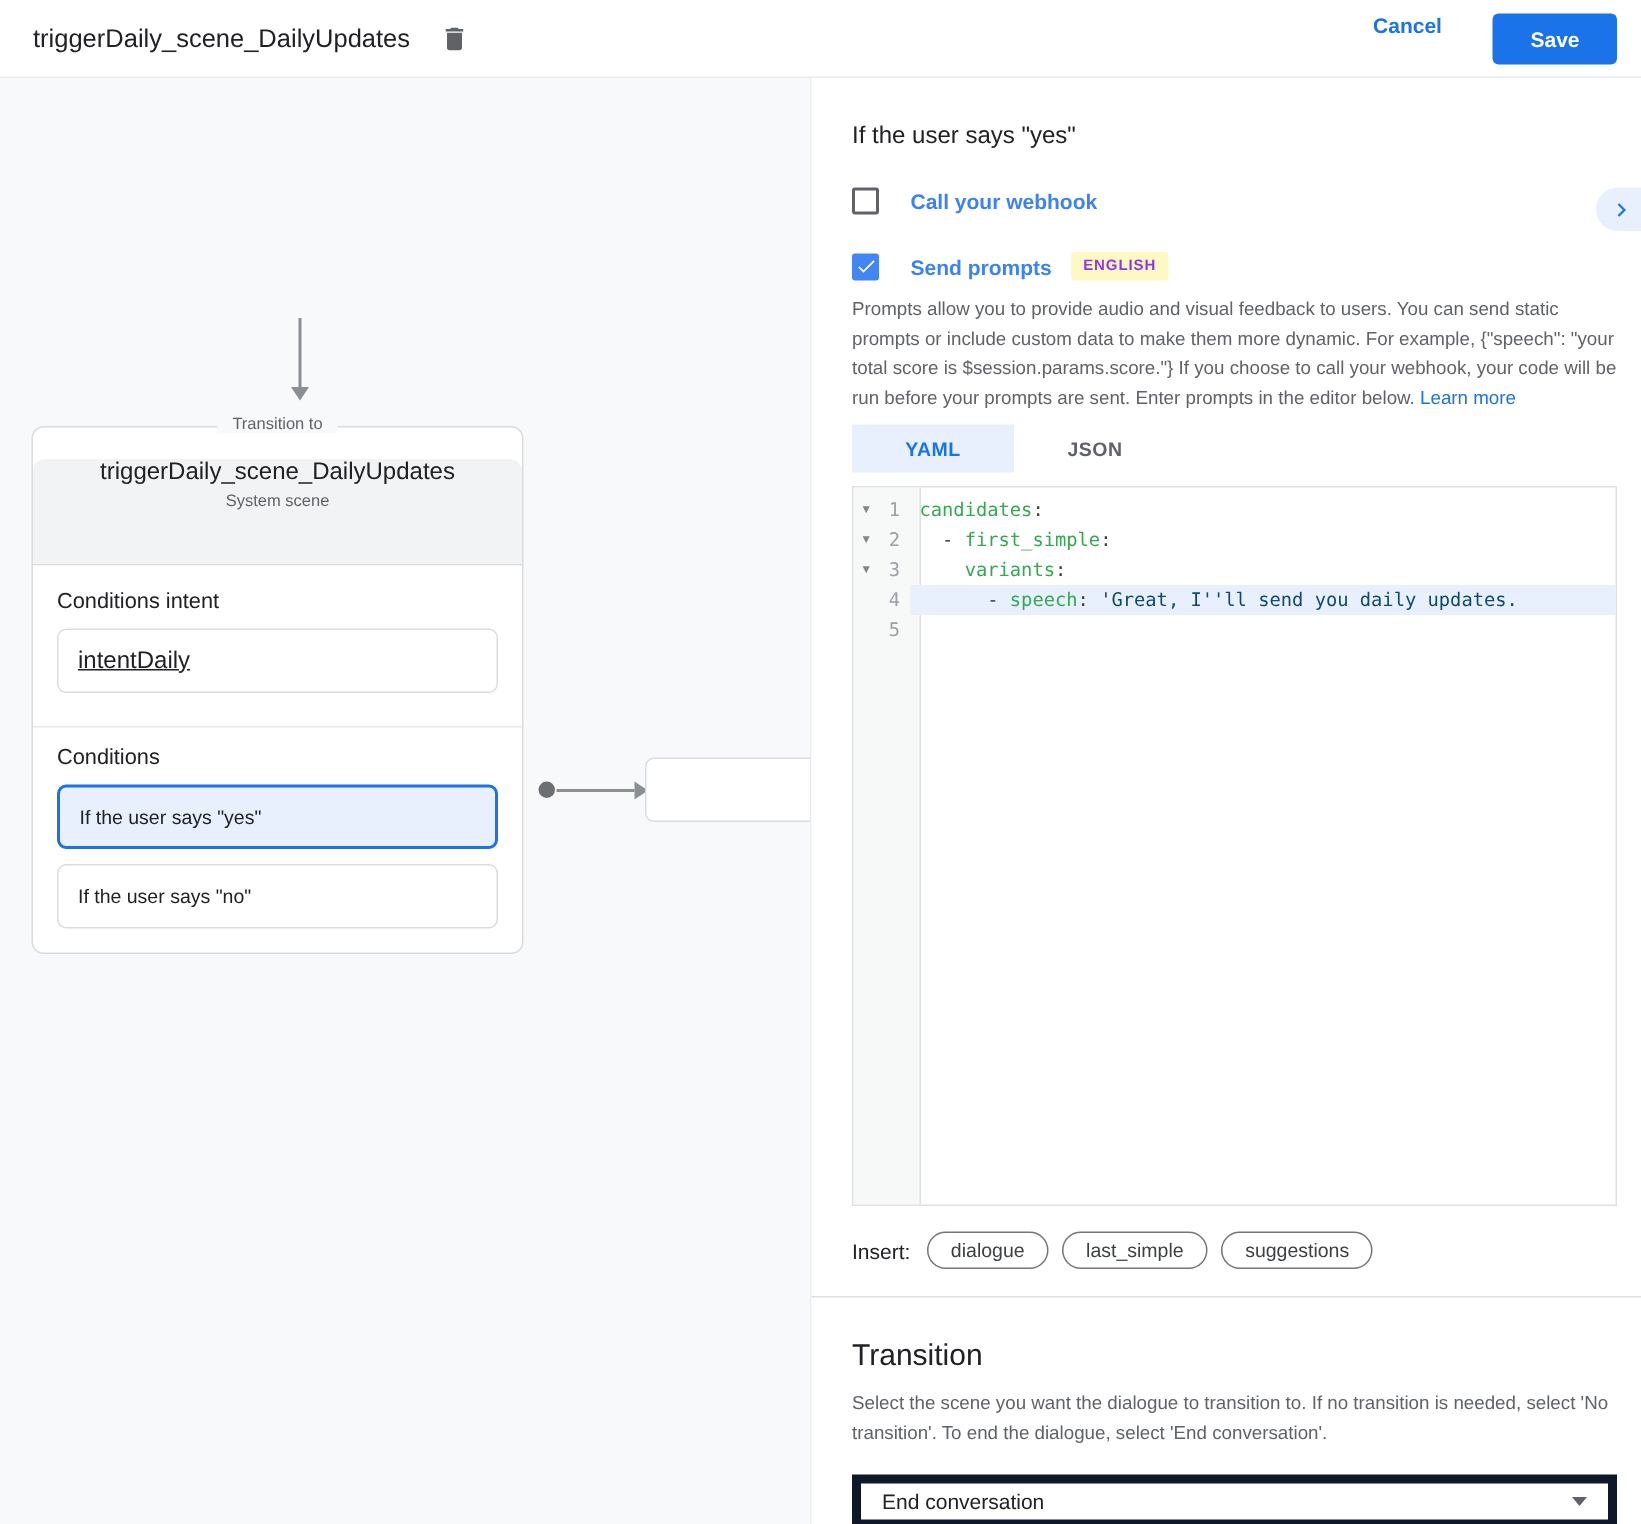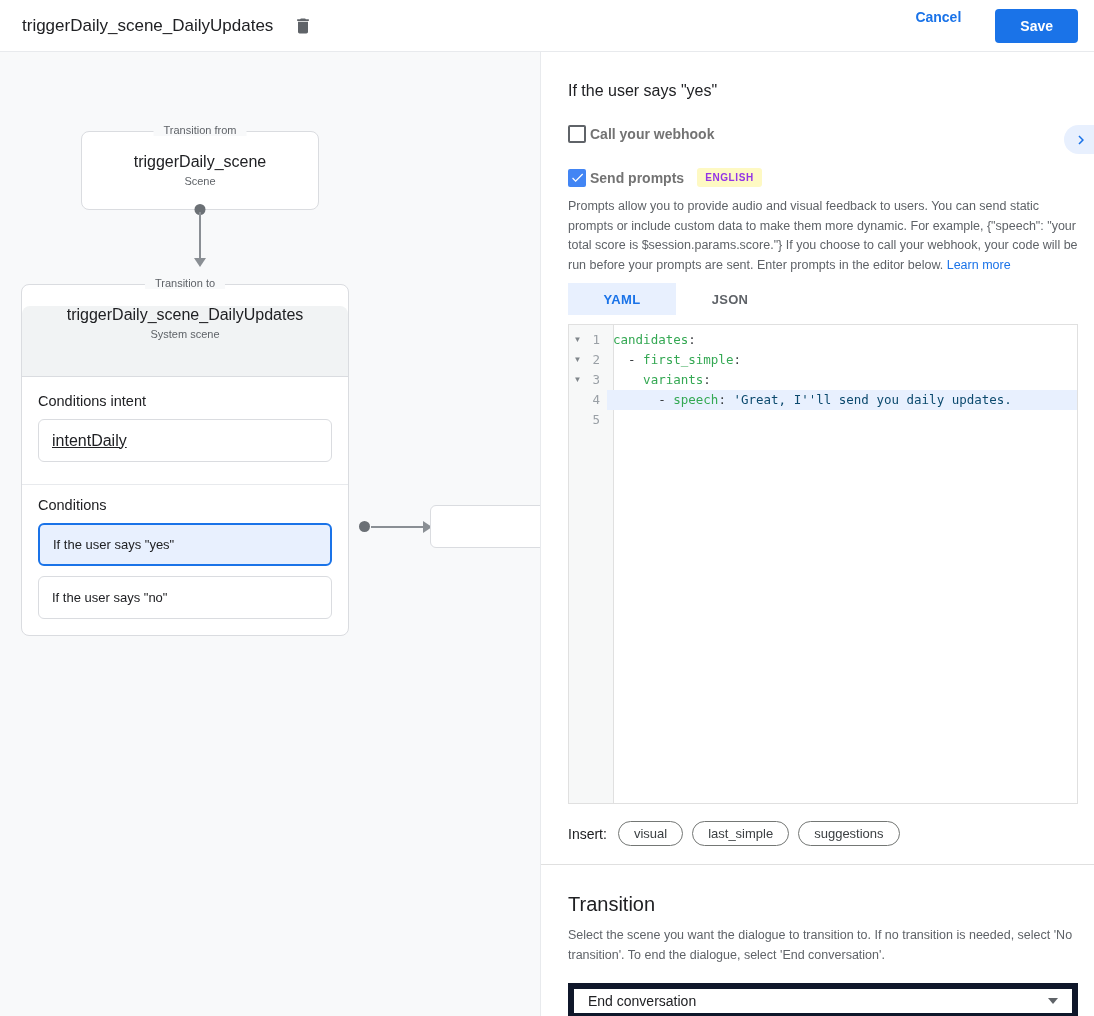--- a/index.html
+++ b/index.html
@@ -62,21 +62,21 @@
     background:#e8f0fe; border-radius:15px 0 0 15px; cursor:pointer; display:flex;
     align-items:center; justify-content:center; padding-left:4px; }
   .collapse-btn svg { width:18px; height:18px; fill:#1a73e8; }
   .panel-title { font-size:16px; font-weight:400; padding-top:30px; color:#202124; }
   .check-row { display:flex; align-items:center; margin-top:25px; }
   .checkbox { width:18px; height:18px; border-radius:2px; display:inline-flex; align-items:center;
     justify-content:center; cursor:pointer; flex:none; }
   .cb-unchecked { border:2px solid #5f6368; background:#fff; }
   .cb-checked { background:#4285f4; }
   .cb-checked svg { width:15px; height:15px; fill:#fff; }
-  .check-label { font-size:14px; font-weight:700; margin-left:4px; color:#737373; }
+  .check-label { font-size:14px; font-weight:700; margin-left:21px; color:#3b82f6; }
   .badge { margin-left:13px; background:#fef9c3; color:#9334e6; font-size:10px; font-weight:700;
     letter-spacing:.6px; padding:4px 8px; border-radius:3px; }
   .desc { font-size:12.5px; line-height:19.5px; color:#5f6368; margin-top:10px; }
   .link { color:#1a73e8; text-decoration:none; cursor:pointer; }
 
   .tabs { display:flex; margin-top:8px; }
   .tab { width:108px; height:32px; display:flex; align-items:center; justify-content:center;
     font-size:13px; font-weight:700; color:#5f6368; cursor:pointer; letter-spacing:.3px; }
   .tab.active { background:#e8f0fe; color:#1a73e8; }
 
@@ -124,26 +124,20 @@
   <div class="topbar-right">
     <button class="btn-cancel">Cancel</button>
     <button class="btn-save">Save</button>
   </div>
 </div>
 
 <div class="main">
 
   <div class="left-panel">
 
-    <div class="dbox box-from">
-      <span class="legend">Transition from</span>
-      <div class="dbox-title">triggerDaily_scene</div>
-      <div class="dbox-sub">Scene</div>
-      <span class="dot dot-bottom"></span>
-    </div>
 
     <div class="vline"></div>
     <div class="arrow-down"></div>
 
     <div class="dbox box-to">
       <span class="legend">Transition to</span>
       <div class="to-header">
         <div class="dbox-title">triggerDaily_scene_DailyUpdates</div>
         <div class="dbox-sub">System scene</div>
       </div>
@@ -229,21 +223,21 @@
             <div class="ed-row">
               <span class="ed-fold"></span>
               <span class="ed-num">5</span>
               <span class="ed-code"></span>
             </div>
           </div>
       </div>
 
       <div class="insert-row">
         <span class="insert-label">Insert:</span>
-        <span class="chip">visual</span>
+        <span class="chip">dialogue</span>
         <span class="chip">last_simple</span>
         <span class="chip">suggestions</span>
       </div>
     </div>
 
     <div class="divider"></div>
 
     <div class="panel-inner">
       <h2 class="transition-title">Transition</h2>
       <p class="desc">Select the scene you want the dialogue to transition to. If no transition is needed, select 'No transition'. To end the dialogue, select 'End conversation'.</p>

